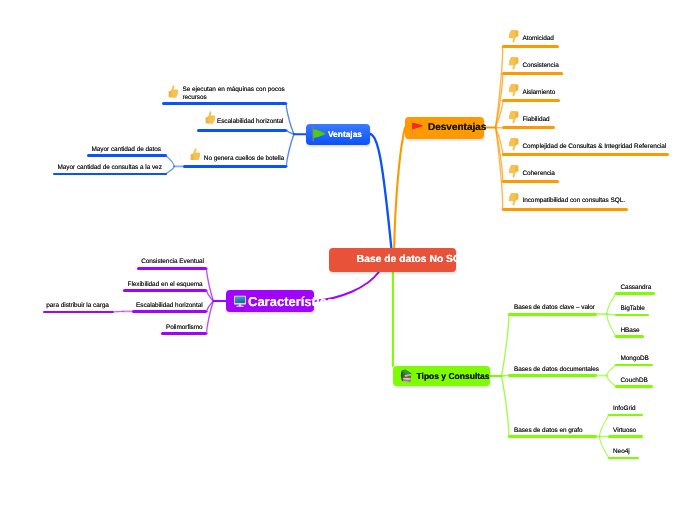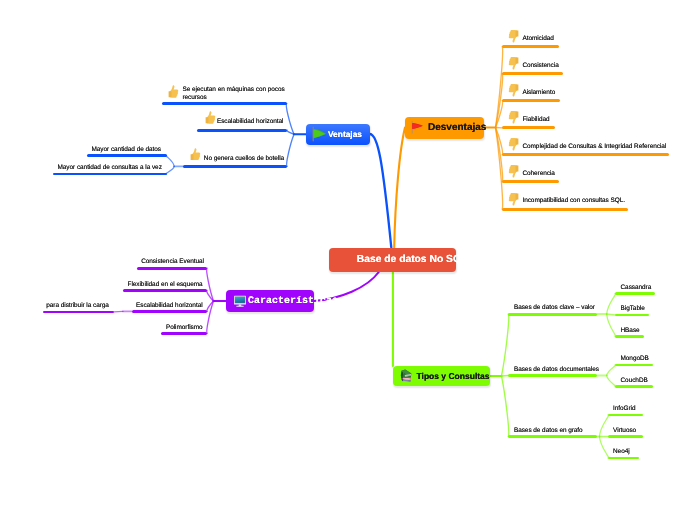--- a/index.html
+++ b/index.html
@@ -84,21 +84,21 @@
       <rect x="2.6" y="4.6" width="30.8" height="22.4" rx="1.6" fill="#e9eef2"></rect>
       <rect x="4.4" y="6.4" width="27.2" height="17.4" rx="0.8" fill="#7c8c96"></rect>
       <linearGradient id="lgscr" x1="0" y1="0" x2="0.3" y2="1">
         <stop offset="0" stop-color="#3aa9d6"></stop>
             <stop offset="1" stop-color="#146e96"></stop>
       </linearGradient>
       <rect x="5.4" y="7.4" width="25.2" height="15.4" fill="url(#lgscr)"></rect>
       <rect x="14.6" y="26.6" width="6.8" height="4.6" fill="#d7dee3"></rect>
       <rect x="8.2" y="30.4" width="19.6" height="2.6" rx="1.2" fill="#e9eef2"></rect>
     </svg></span>
-      <span class="lbl" style="color: rgb(255, 255, 255); font-size: 10px; margin-left: 1.5px; font-family: Liberation Mono, monospace;">Características</span>
+      <span class="lbl" style="color: rgb(255, 255, 255); font-size: 13px; margin-left: 1.5px;">Características</span>
     </div>
     <div class="mnode" style="left: 348px; top: 366px; width: 96.5px; height: 20px; background: rgb(125, 252, 2);">
       <span class="ico" style="width: 13.5px; height: 13.5px; display: inline-block; margin-left: 6px;"><svg width="13.5" height="13.5" viewBox="0 0 36 36">
       <path d="M8.2 15.0 L6.6 28.4 L11.0 33.6 L13.4 19.6 Z" fill="#232a6e"></path>
       <path d="M10.6 27.4 L31.2 29.6 L30.4 33.8 L10.0 31.4 Z" fill="#232a6e"></path>
       <path d="M10.0 31.4 L30.4 33.8 L30.2 35.4 L9.8 33.4 Z" fill="#aeb4bf"></path>
       <path d="M11.0 29.0 L31.0 31.2 L30.8 32.6 L10.8 30.6 Z" fill="#d5d9e0"></path>
       <path d="M7.2 9.6 L5.6 23.6 L10.2 29.4 L12.6 14.6 Z" fill="#2c3480"></path>
       <path d="M9.6 21.0 L31.4 22.8 L31.0 29.6 L9.6 27.4 Z" fill="#d5201a"></path>
       <path d="M9.6 26.0 L31.2 28.2 L31.0 29.8 L9.6 27.6 Z" fill="#f5e6e7"></path>

